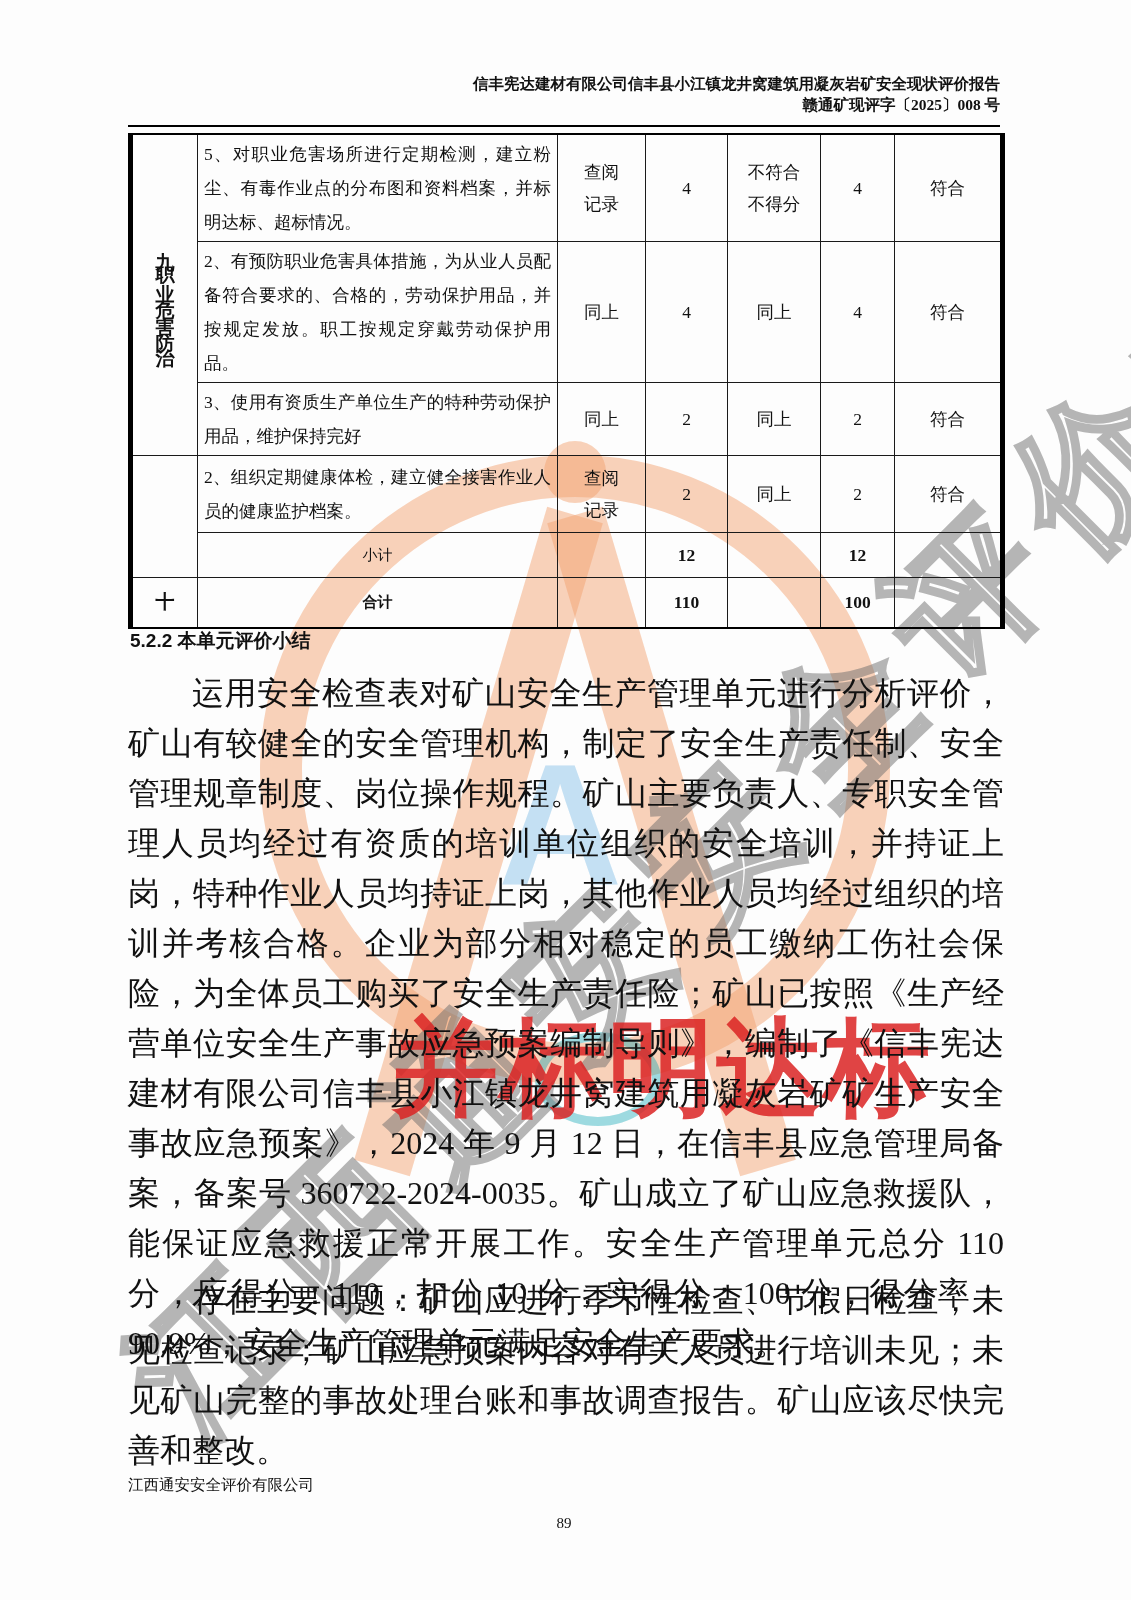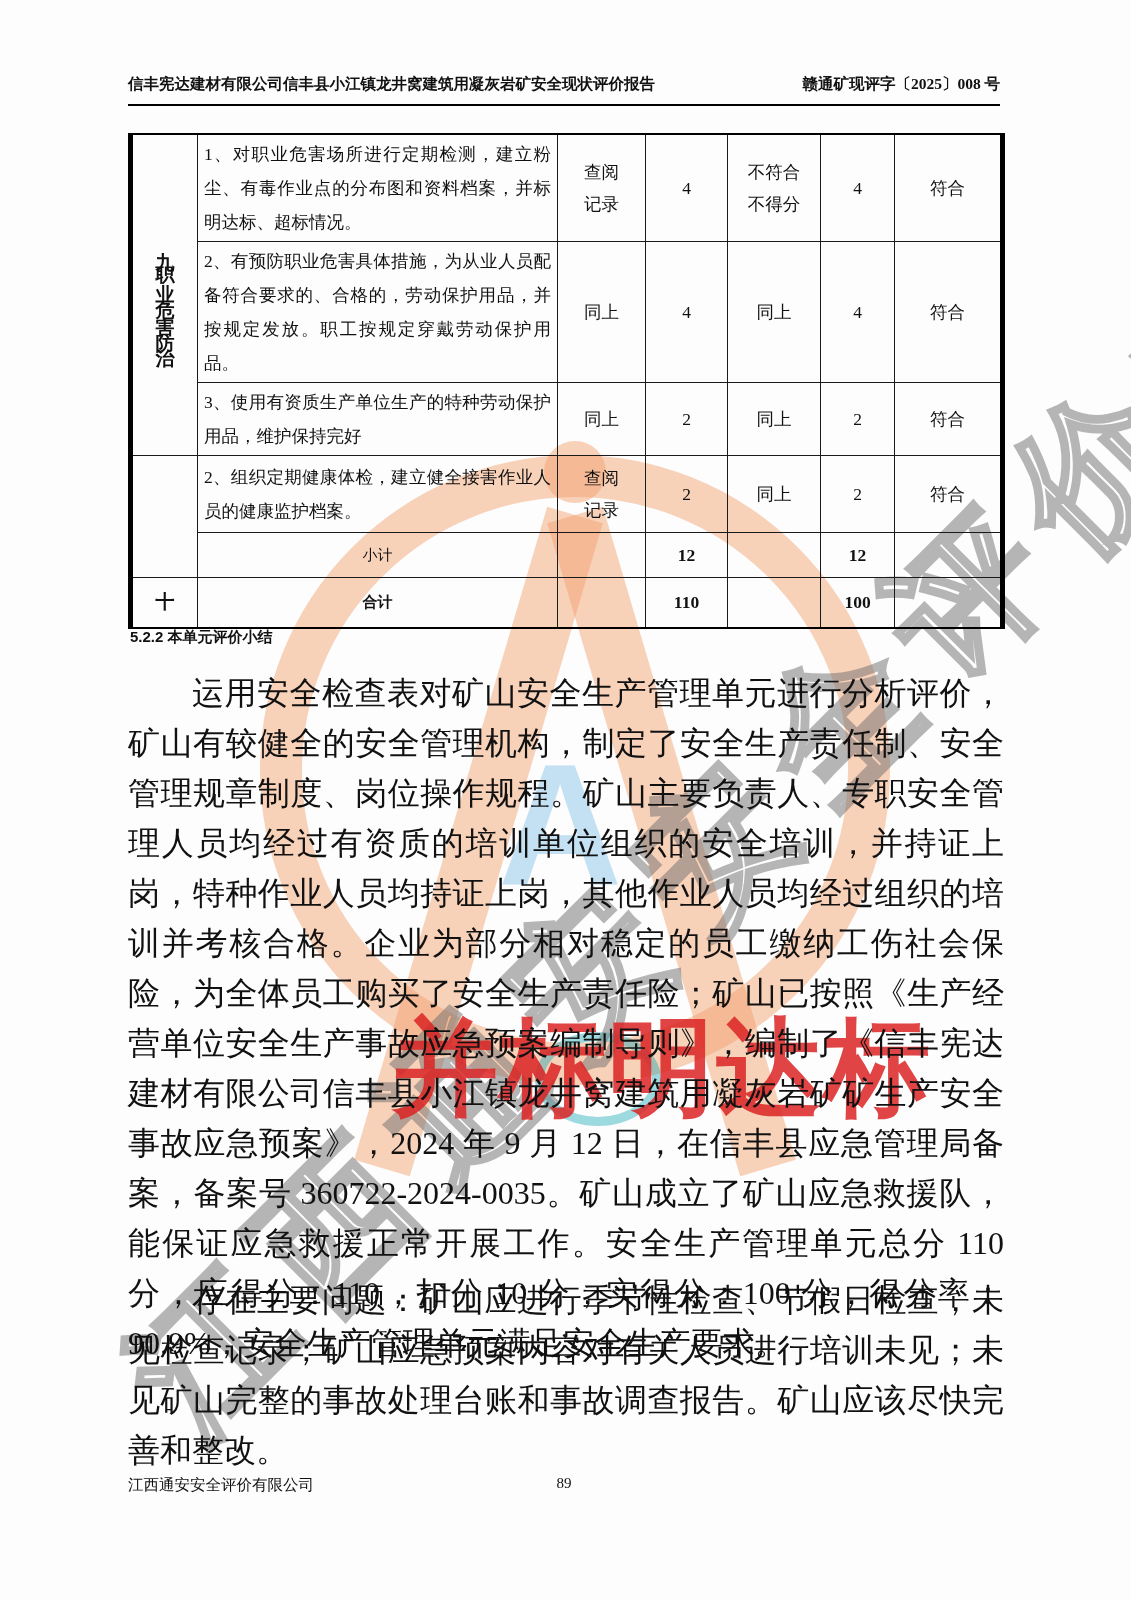--- a/index.html
+++ b/index.html
@@ -37,21 +37,21 @@
     font-size:106px;font-weight:bold;letter-spacing:2px;white-space:nowrap;
     color:rgba(219,35,35,0.85);
     line-height:1.15;
   }
   
   .content{position:relative;z-index:1;}
   .header{
     position:absolute;left:128px;top:74px;width:872px;
     display:flex;justify-content:space-between;align-items:flex-end;
     font-size:15.5px;font-weight:bold;
-    border-bottom:2px solid #000;padding-bottom:9px;
+    border-bottom:2px solid #000;padding-bottom:9px;flex-direction:column;
   }
   .header .h-left{max-width:640px;}
   
   table.checklist{
     position:absolute;left:128px;top:133px;
     border-collapse:collapse;table-layout:fixed;width:872px;
     font-size:17.5px;
   }
   table.checklist{border:2px solid #000;border-left:5px solid #000;border-right:5px solid #000;}
   table.checklist td{border:1.5px solid #1a1a1a;padding:2px 6px;vertical-align:middle;background:transparent;}
@@ -66,36 +66,36 @@
     text-align:justify;line-height:34px;font-size:17.5px;padding:4px 10px;
   }
   td.ccell{text-align:center;line-height:30px;}
   .narrow2{width:2.4em;margin:4px auto;line-height:32px;}
   .narrow3{width:3.3em;margin:0 auto;line-height:32px;}
   td.sumlabel{text-align:center;font-size:15px;}
   .bold{font-weight:bold;}
   
   .sec-heading{
     position:absolute;left:130px;top:628px;
-    font-size:15px;font-weight:bold;
+    font-size:19px;font-weight:bold;
     font-family:"Liberation Sans",sans-serif;
   }
   .para{
     position:absolute;left:128px;width:876px;
     font-size:32px;line-height:50px;
     text-align:justify;text-indent:2em;
   }
   .para1{top:668px;}
   .para2{top:1275px;}
   .footer{
     position:absolute;left:128px;top:1475px;width:872px;
     font-size:15.5px;
   }
   .footer .pageno{
-    position:absolute;left:0;right:0;text-align:center;font-size:15px;
+    position:absolute;left:0;right:0;text-align:center;font-size:15px;margin-top:40px;
   }
   .footer .company{position:relative;z-index:1;background:transparent;}
 </style>
 </head>
 <body>
 
 <div class="page">
 
   <div class="wm-layer">
     <svg class="wm-logo" width="690" height="770" viewBox="0 0 690 770">
@@ -125,21 +125,21 @@
         <col style="width:82px">
           <col style="width:93px">
           <col style="width:74px">
           <col style="width:108px">
       </colgroup>
       <tbody>
         <tr style="height:107px">
           <td class="vlabel" rowspan="3">
             <span class="vtxt">九职业危害防治</span>
           </td>
-          <td class="desc">1、对职业危害场所进行定期检测，建立粉尘、有毒作业点的分布图和资料档案，并标明达标、超标情况。</td>
+          <td class="desc">5、对职业危害场所进行定期检测，建立粉尘、有毒作业点的分布图和资料档案，并标明达标、超标情况。</td>
           <td class="ccell">
             <div class="narrow2">查阅记录</div>
           </td>
           <td class="ccell">4</td>
           <td class="ccell">
             <div class="narrow3">不符合不得分</div>
           </td>
           <td class="ccell">4</td>
           <td class="ccell">符合</td>
         </tr>

